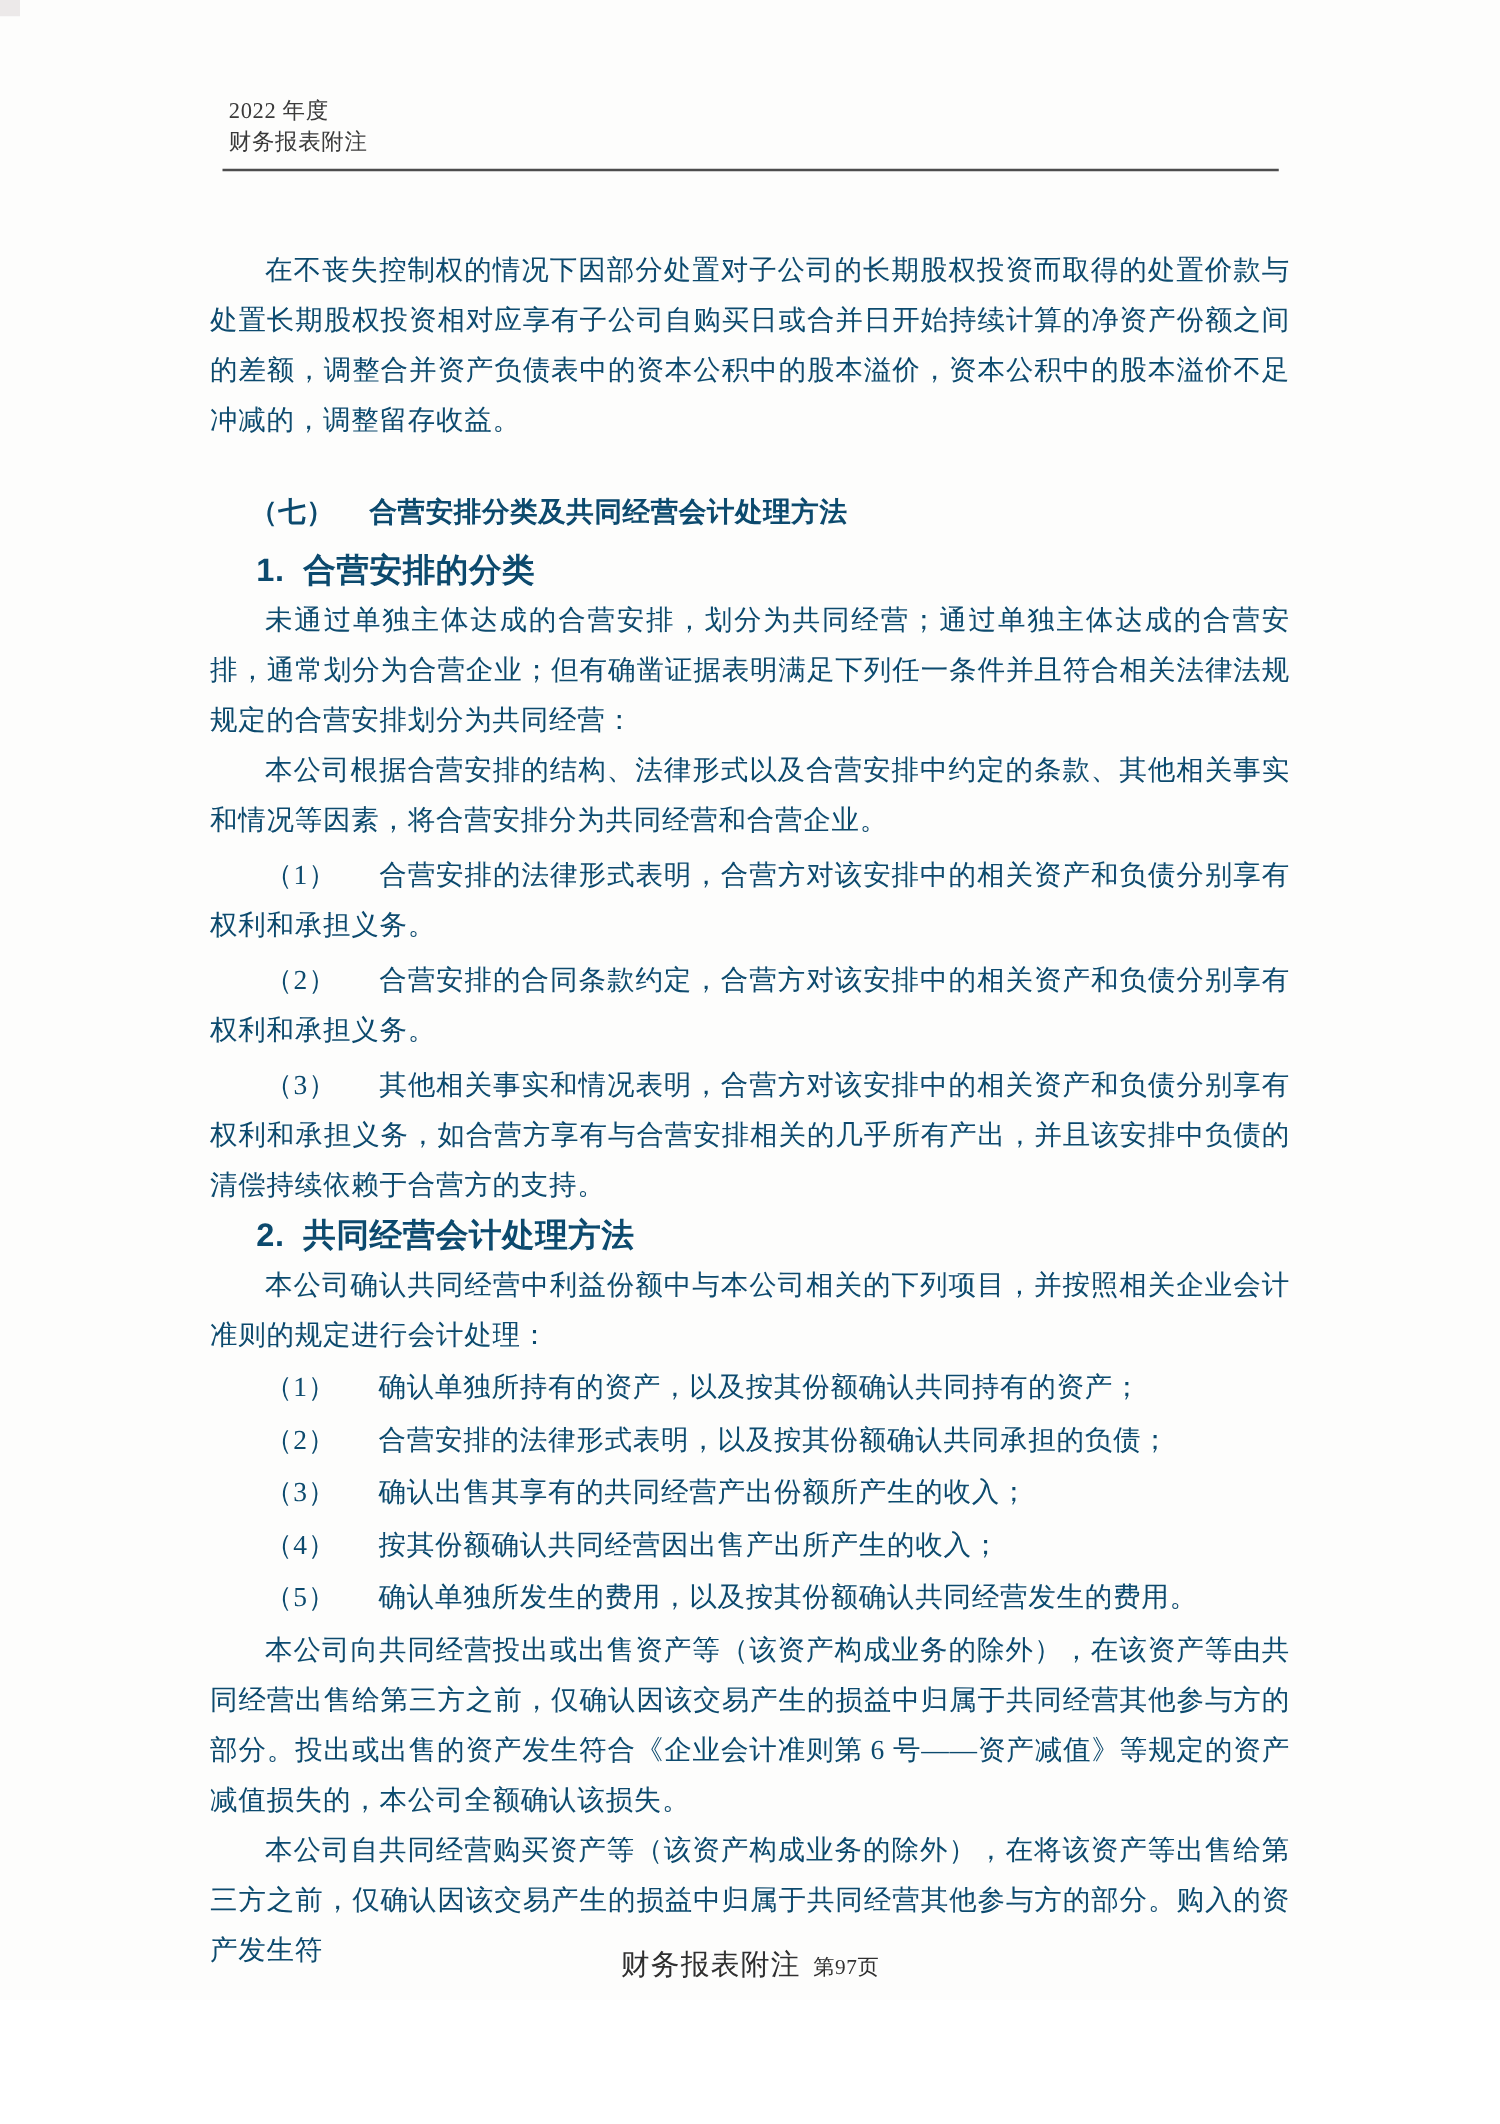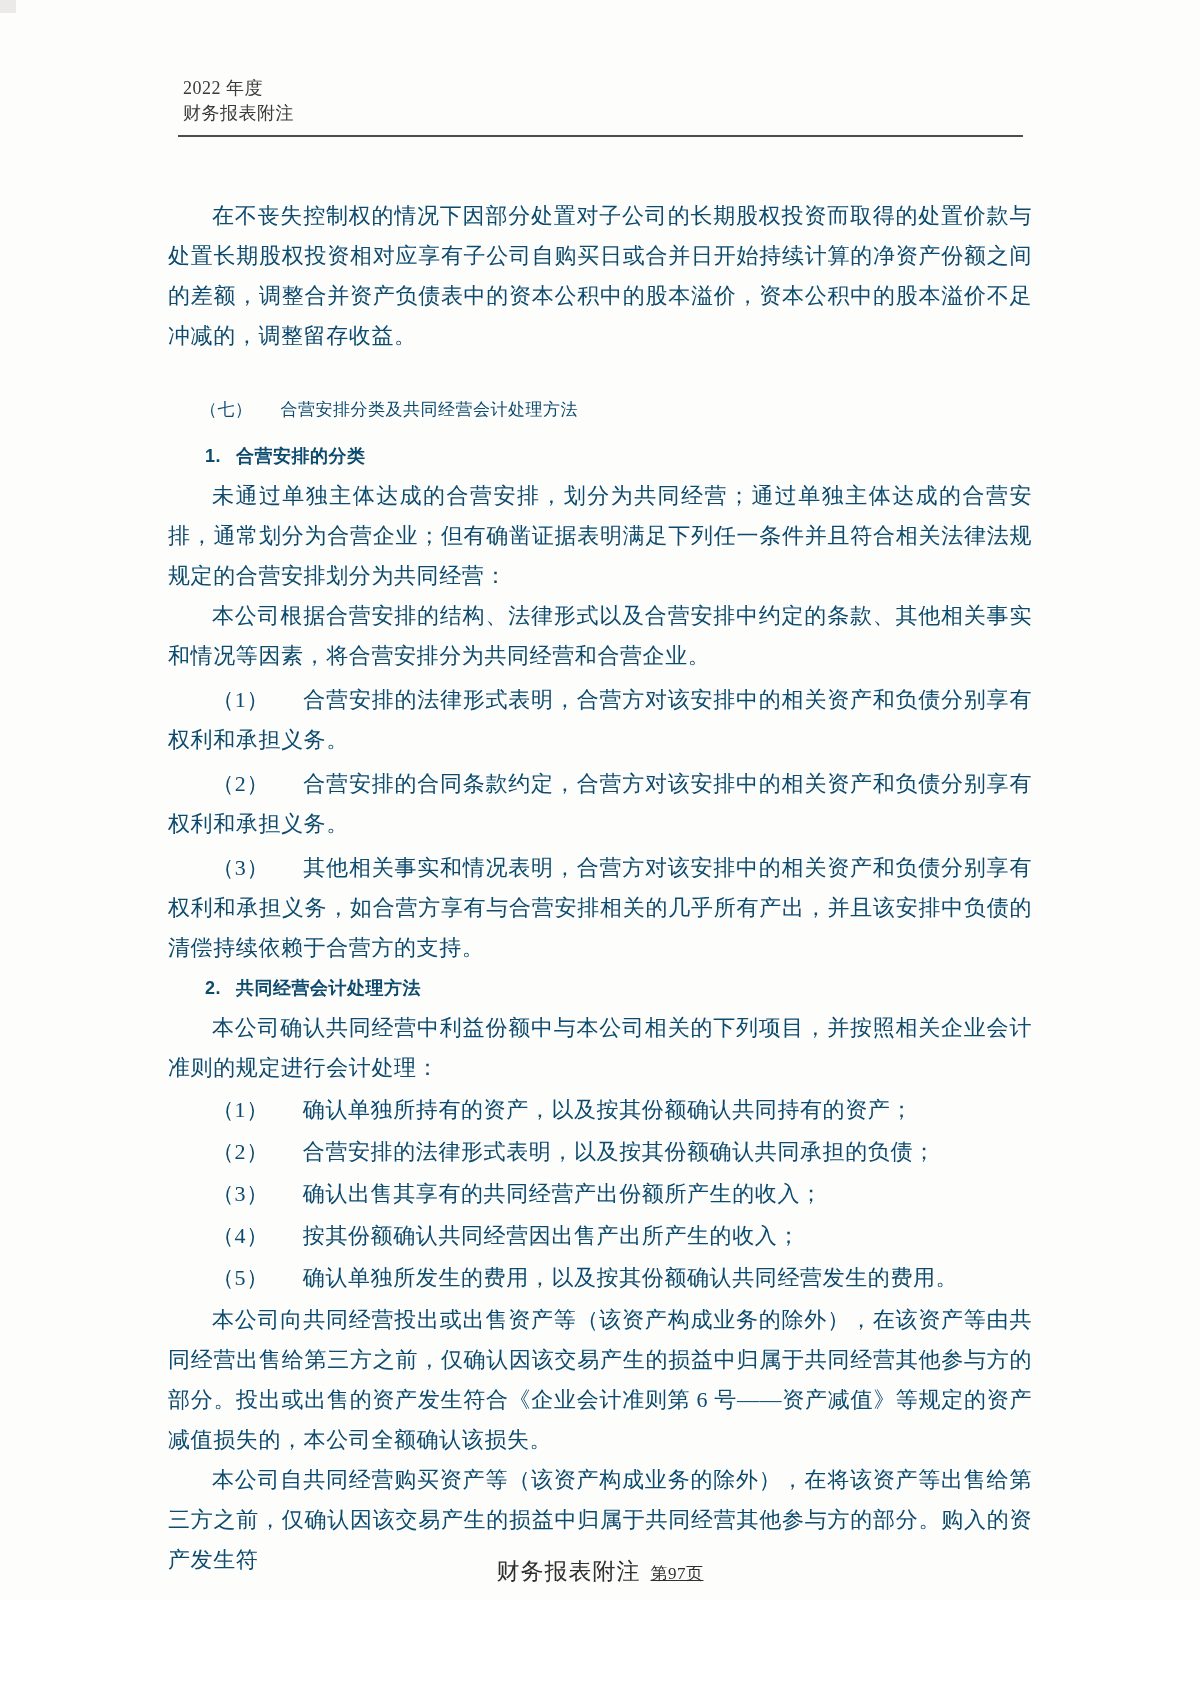--- a/index.html
+++ b/index.html
@@ -52,31 +52,31 @@
     letter-spacing: 0.6px;
     color: #0c4a6e;
   }
   .para {
     margin: 0;
     text-indent: 44px;
   }
   .heading-l1 {
     margin: 34px 0 0 0;
     font-family: "Liberation Sans", "DejaVu Sans", sans-serif;
-    font-weight: normal;
-    font-size: 17px;
+    font-weight: bold;
+    font-size: 22px;
     text-indent: 32px;
     letter-spacing: 0.5px;
   }
   .heading-l1 .sec-label { margin-right: 28px; }
   .heading-l2 {
     margin: 6px 0 0 0;
     font-family: "Liberation Sans", "DejaVu Sans", sans-serif;
     font-weight: bold;
-    font-size: 18px;
+    font-size: 26px;
     text-indent: 37px;
     letter-spacing: 0.5px;
   }
   .heading-l2 .sub-label { margin-right: 15px; }
   .list-item {
     margin: 4px 0 0 0;
     text-indent: 44px;
   }
   .list-item .item-label { margin-right: 34px; }
   .short-item {
@@ -94,21 +94,20 @@
     color: #2f2f2f;
   }
   .doc-footer .footer-title {
     font-size: 23px;
     letter-spacing: 1px;
   }
   .doc-footer .footer-page {
     font-size: 17px;
     margin-left: 10px;
     letter-spacing: 0.5px;
-    text-decoration: underline;
   }
 </style>
 </head>
 <body>
 
 <div class="page">
 
   <div class="scan-corner-artifact"></div>
 
   <div class="doc-header">

